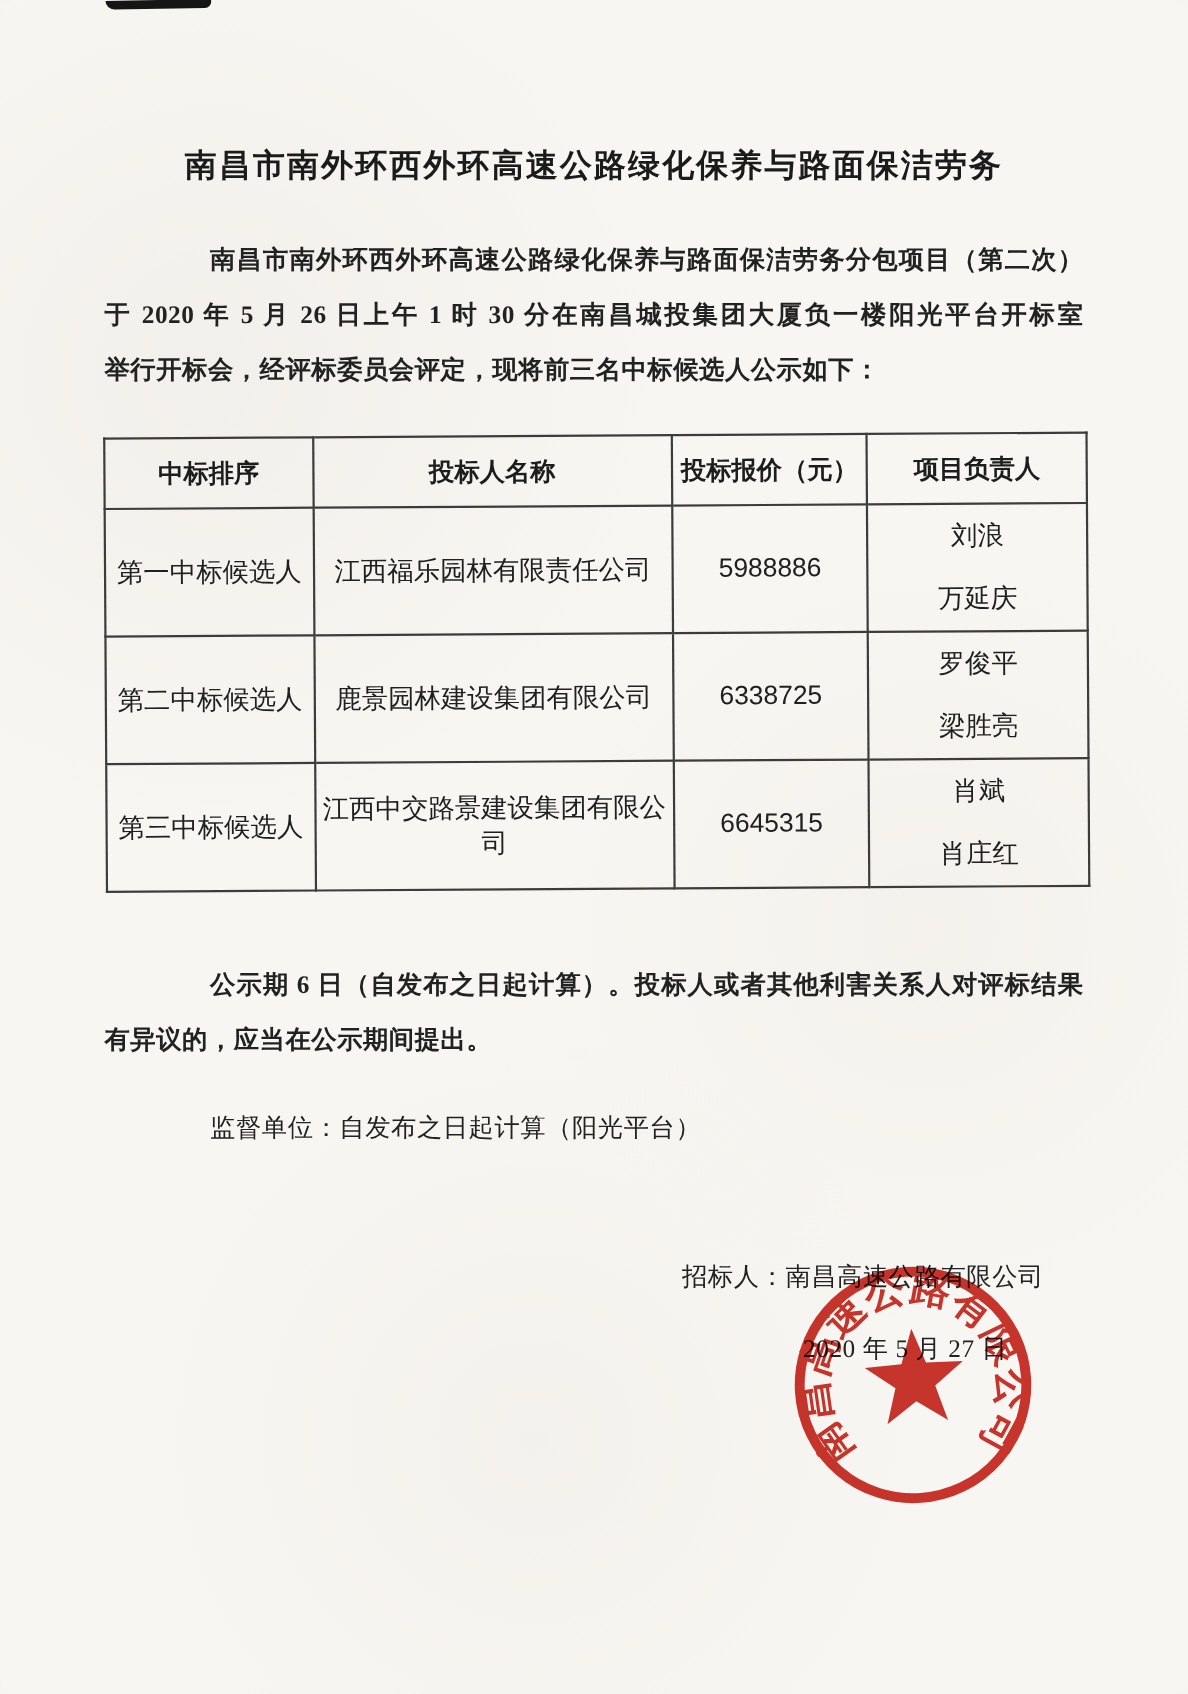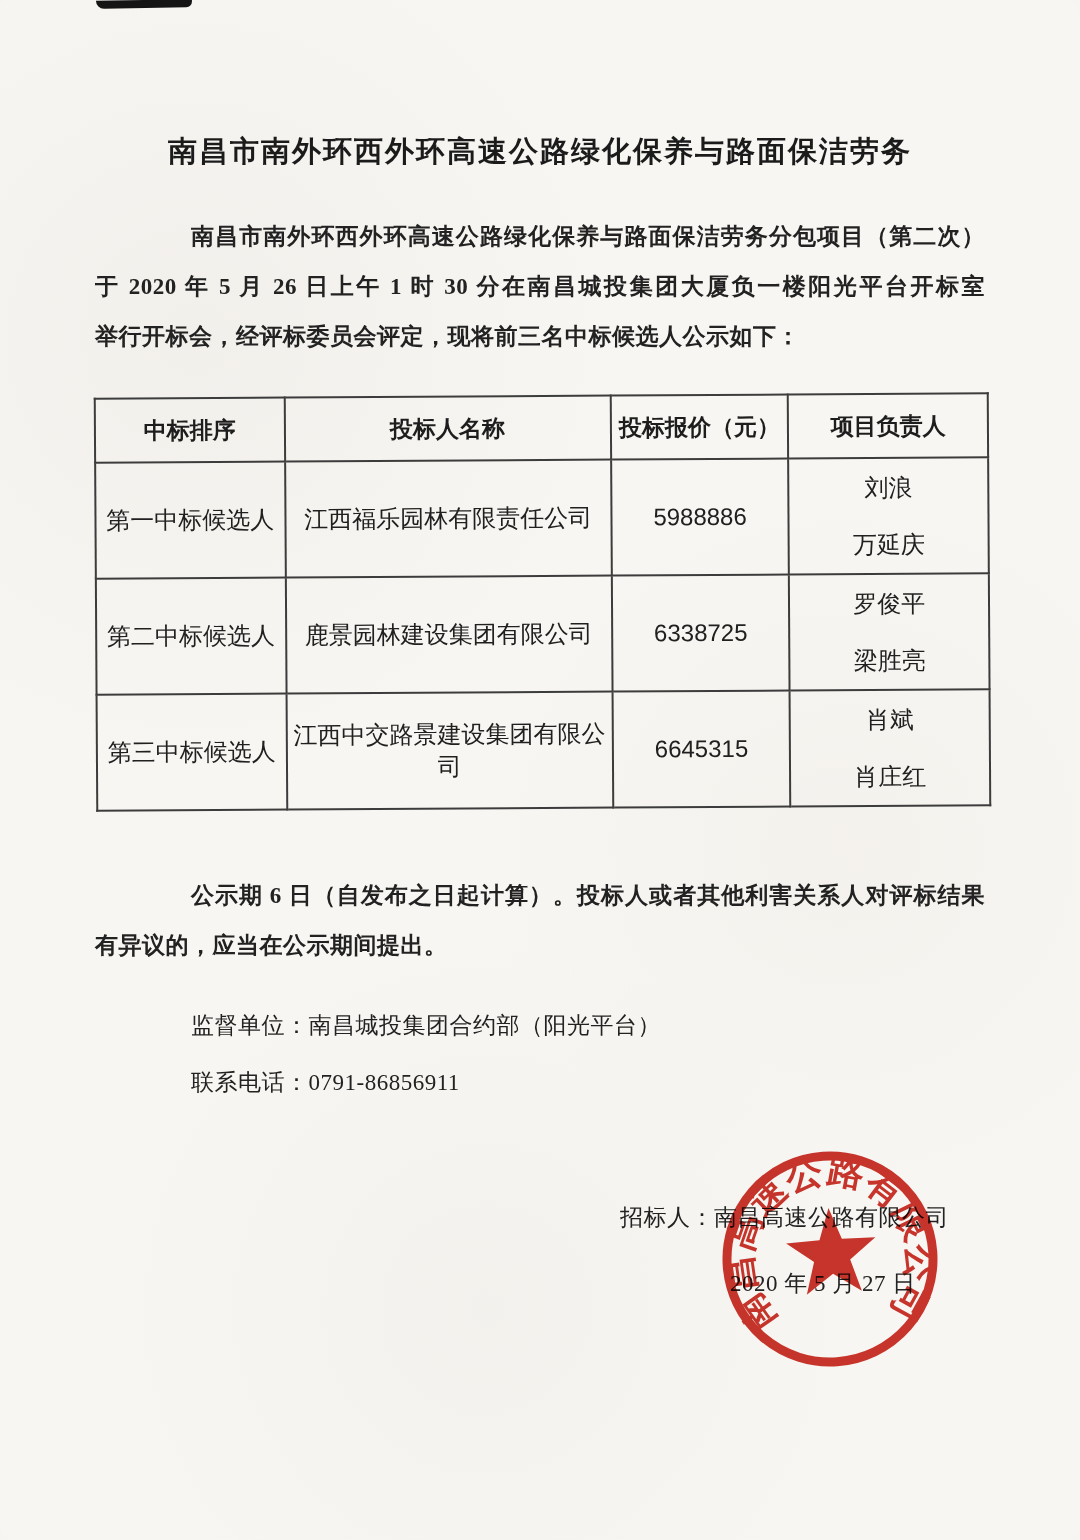--- a/index.html
+++ b/index.html
@@ -162,22 +162,21 @@
     </tbody>
   </table>
 
   <div class="body-col">
     <div class="para" style="margin-top:62px">
       <div class="line indent stretch">公示期 6 日（自发布之日起计算）。投标人或者其他利害关系人对评标结果</div>
       <div class="line">有异议的，应当在公示期间提出。</div>
     </div>
 
     <div class="contact-block">
-      <div class="contact-line indent">监督单位：南昌城投集团合约部（阳光平台）</div>
-      <div class="contact-line indent">联系电话：0791-86856911</div>
+      <div class="contact-line indent">监督单位：自发布之日起计算（阳光平台）</div>
     </div>
 
     <div class="sig-block">
       <div class="sig-line sig-tenderer">招标人：南昌高速公路有限公司</div>
       <div class="sig-line sig-date" style="margin-top:12px">2020 年 5 月 27 日</div>
     </div>
   </div>
 
   <svg class="company-seal" viewBox="-130 -130 260 260" xmlns="http://www.w3.org/2000/svg">
     <circle cx="0" cy="0" r="103" fill="none" stroke-width="9" stroke="#c8251b"></circle>

